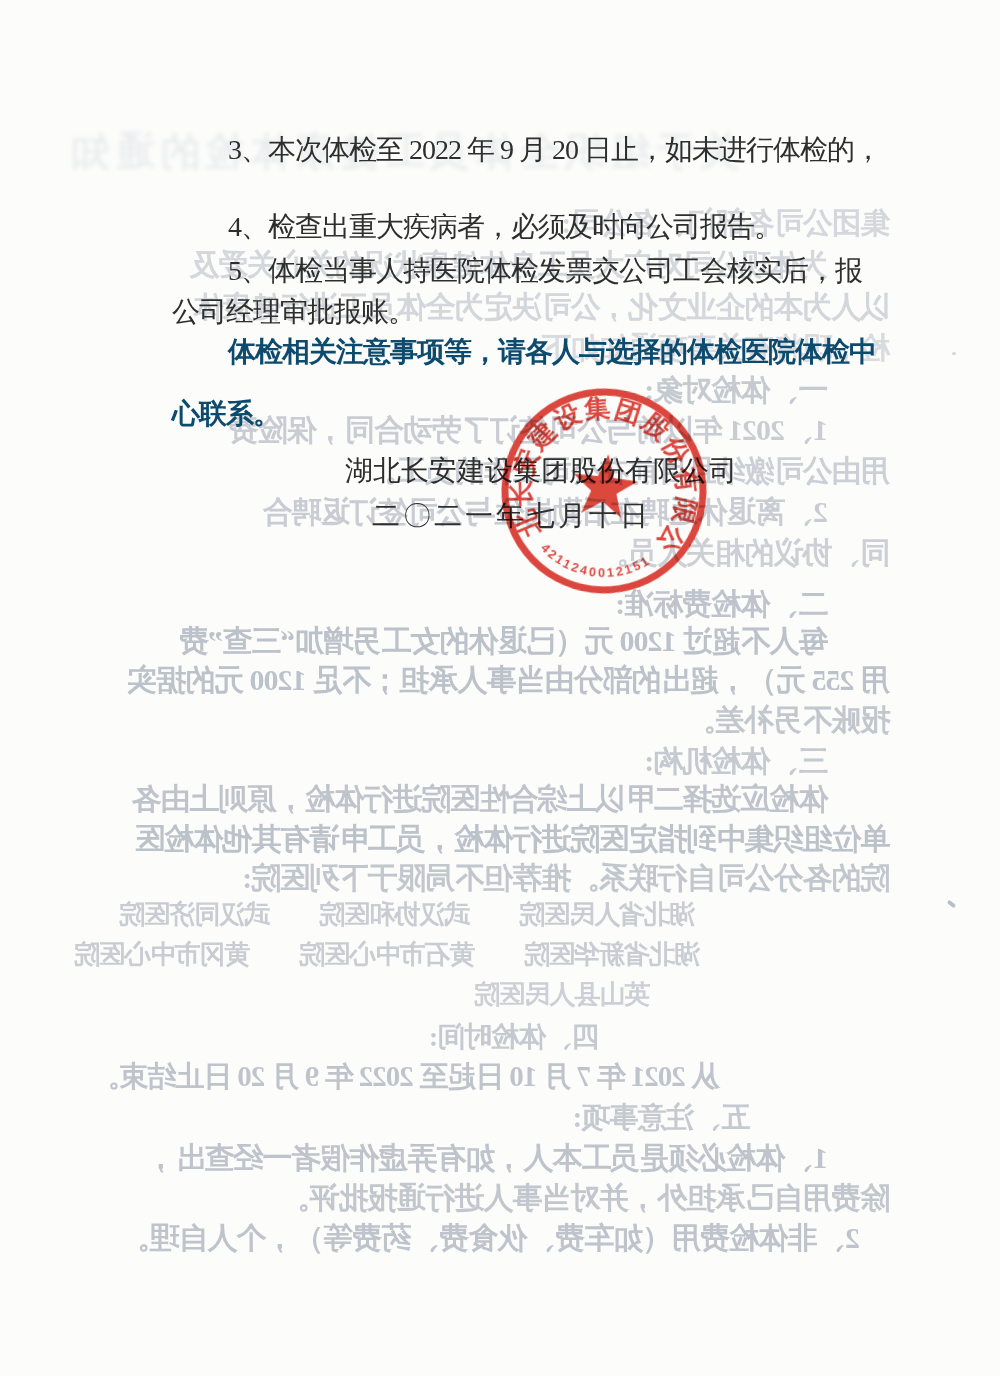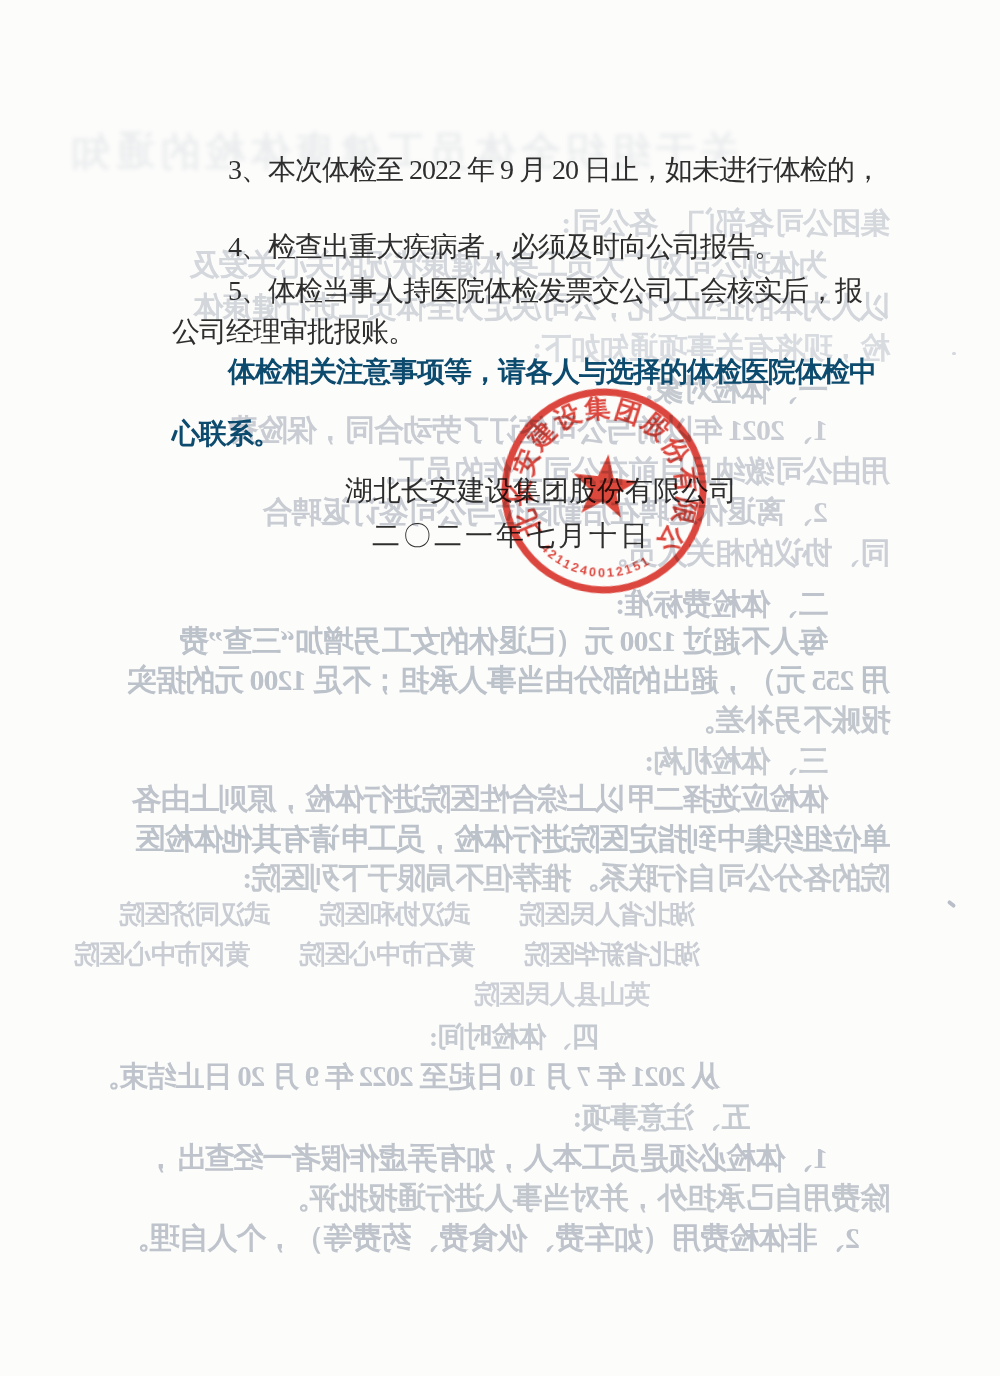--- a/index.html
+++ b/index.html
@@ -30,21 +30,21 @@
     white-space:nowrap;
     font-weight:bold;
     letter-spacing:-1px;
   }
   .g-title{
     filter:blur(2px);
     letter-spacing:5px;
   }
 
   
-  .text-layer{position:absolute;inset:0;z-index:2;color:#2e2e2e;margin-top:20px;}
+  .text-layer{position:absolute;inset:0;z-index:2;color:#2e2e2e;}
   .doc-line{
     position:absolute;
     font-size:28px;
     letter-spacing:-1px;
     white-space:nowrap;
   }
   .doc-line.bold{font-weight:bold;color:#0c4a6e;}
   .sig-line{
     position:absolute;
     font-size:28px;

